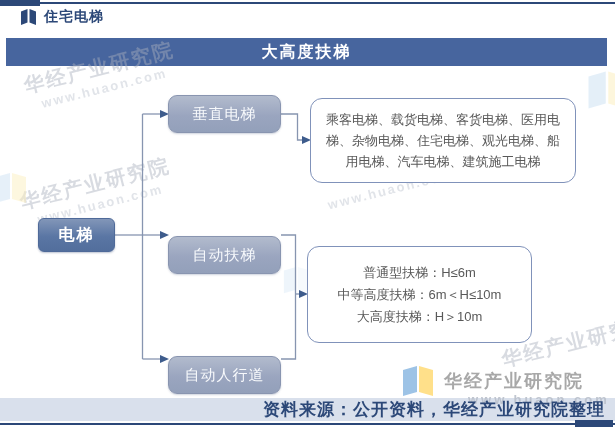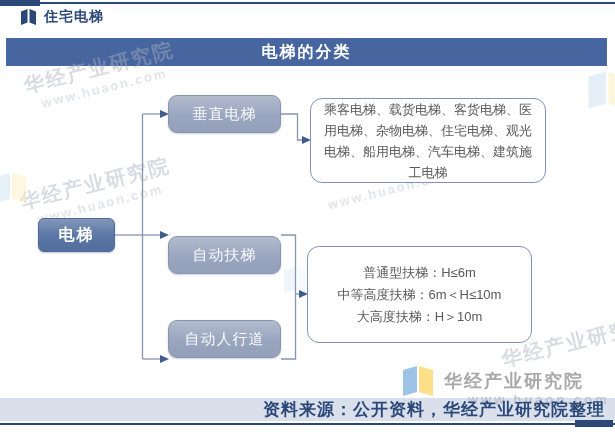--- a/index.html
+++ b/index.html
@@ -35,24 +35,24 @@
   .node{position:absolute;z-index:2;display:flex;align-items:center;justify-content:center;
         box-sizing:border-box;}
   .root-box{left:38px;top:218px;width:77px;height:34px;border-radius:6px;
             background:linear-gradient(180deg,#8296b8 0%,#5a76a4 55%,#526e9c 100%);
             border:1px solid #4f6a99;color:#ffffff;font-size:16px;font-weight:bold;
             letter-spacing:2px;box-shadow:0 1px 2px rgba(60,80,120,0.35);}
   .branch-box{left:168px;width:113px;height:38px;border-radius:9px;
               background:linear-gradient(180deg,#b2bbcd 0%,#9aa5bf 55%,#93a0ba 100%);
               border:1px solid #8995b0;color:#f7f9fc;font-size:15px;letter-spacing:1px;
               box-shadow:0 1px 2px rgba(90,105,140,0.30);}
-  .branch-1{top:95px;border-radius:9px;} .branch-2{top:216px;margin-top:20px;} .branch-3{top:320px;}
+  .branch-1{top:95px;border-radius:9px;} .branch-2{top:216px;margin-top:20px;} .branch-3{top:356px;}
   .detail-box{background:#ffffff;border:1.5px solid #8092ba;border-radius:12px;
               color:#595959;font-size:13px;text-align:center;}
-  .detail-1{left:310px;top:98px;width:236px;height:85px;line-height:21px;padding:16px 10px;}
+  .detail-1{left:310px;top:98px;width:266px;height:85px;line-height:21px;padding:16px 10px;}
   .detail-2{left:307px;top:246px;width:225px;height:97px;flex-direction:column;line-height:22px;}
 
   
   .footer-bg{position:absolute;left:0;top:398px;right:0;height:23px;background:#d9e0ec;}
   .footer-text{position:absolute;right:10px;top:398px;height:23px;line-height:23px;
                color:#2c4878;font-size:17px;font-weight:700;letter-spacing:1px;}
   .site-watermark{position:absolute;left:468px;top:392px;color:rgba(185,192,203,0.9);
                   font-size:13px;font-weight:bold;letter-spacing:3px;}
 
   
@@ -68,21 +68,21 @@
   <div class="top-accent"></div>
 
   <div class="header-brand">
     <svg width="17" height="16" viewBox="0 0 34 32">
       <path d="M2,5 L15,0 L15,27 L2,32 Z" fill="#2c4878"></path>
       <path d="M19,0 L32,5 L32,32 L19,27 Z" fill="#2c4878"></path>
     </svg>
     <span>住宅电梯</span>
   </div>
 
-  <div class="title-bar">电梯的分类</div>
+  <div class="title-bar">大高度扶梯</div>
 
   <div class="wm" style="left:24px;top:54px;">
     <span class="wm-text">华经产业研究院</span>
     <span class="wm-site">www.huaon.com</span>
   </div>
   <div class="wm" style="left:20px;top:170px;">
     <span class="wm-text">华经产业研究院</span>
     <span class="wm-site">www.huaon.com</span>
   </div>
   <div class="wm" style="left:326px;top:182px;">

